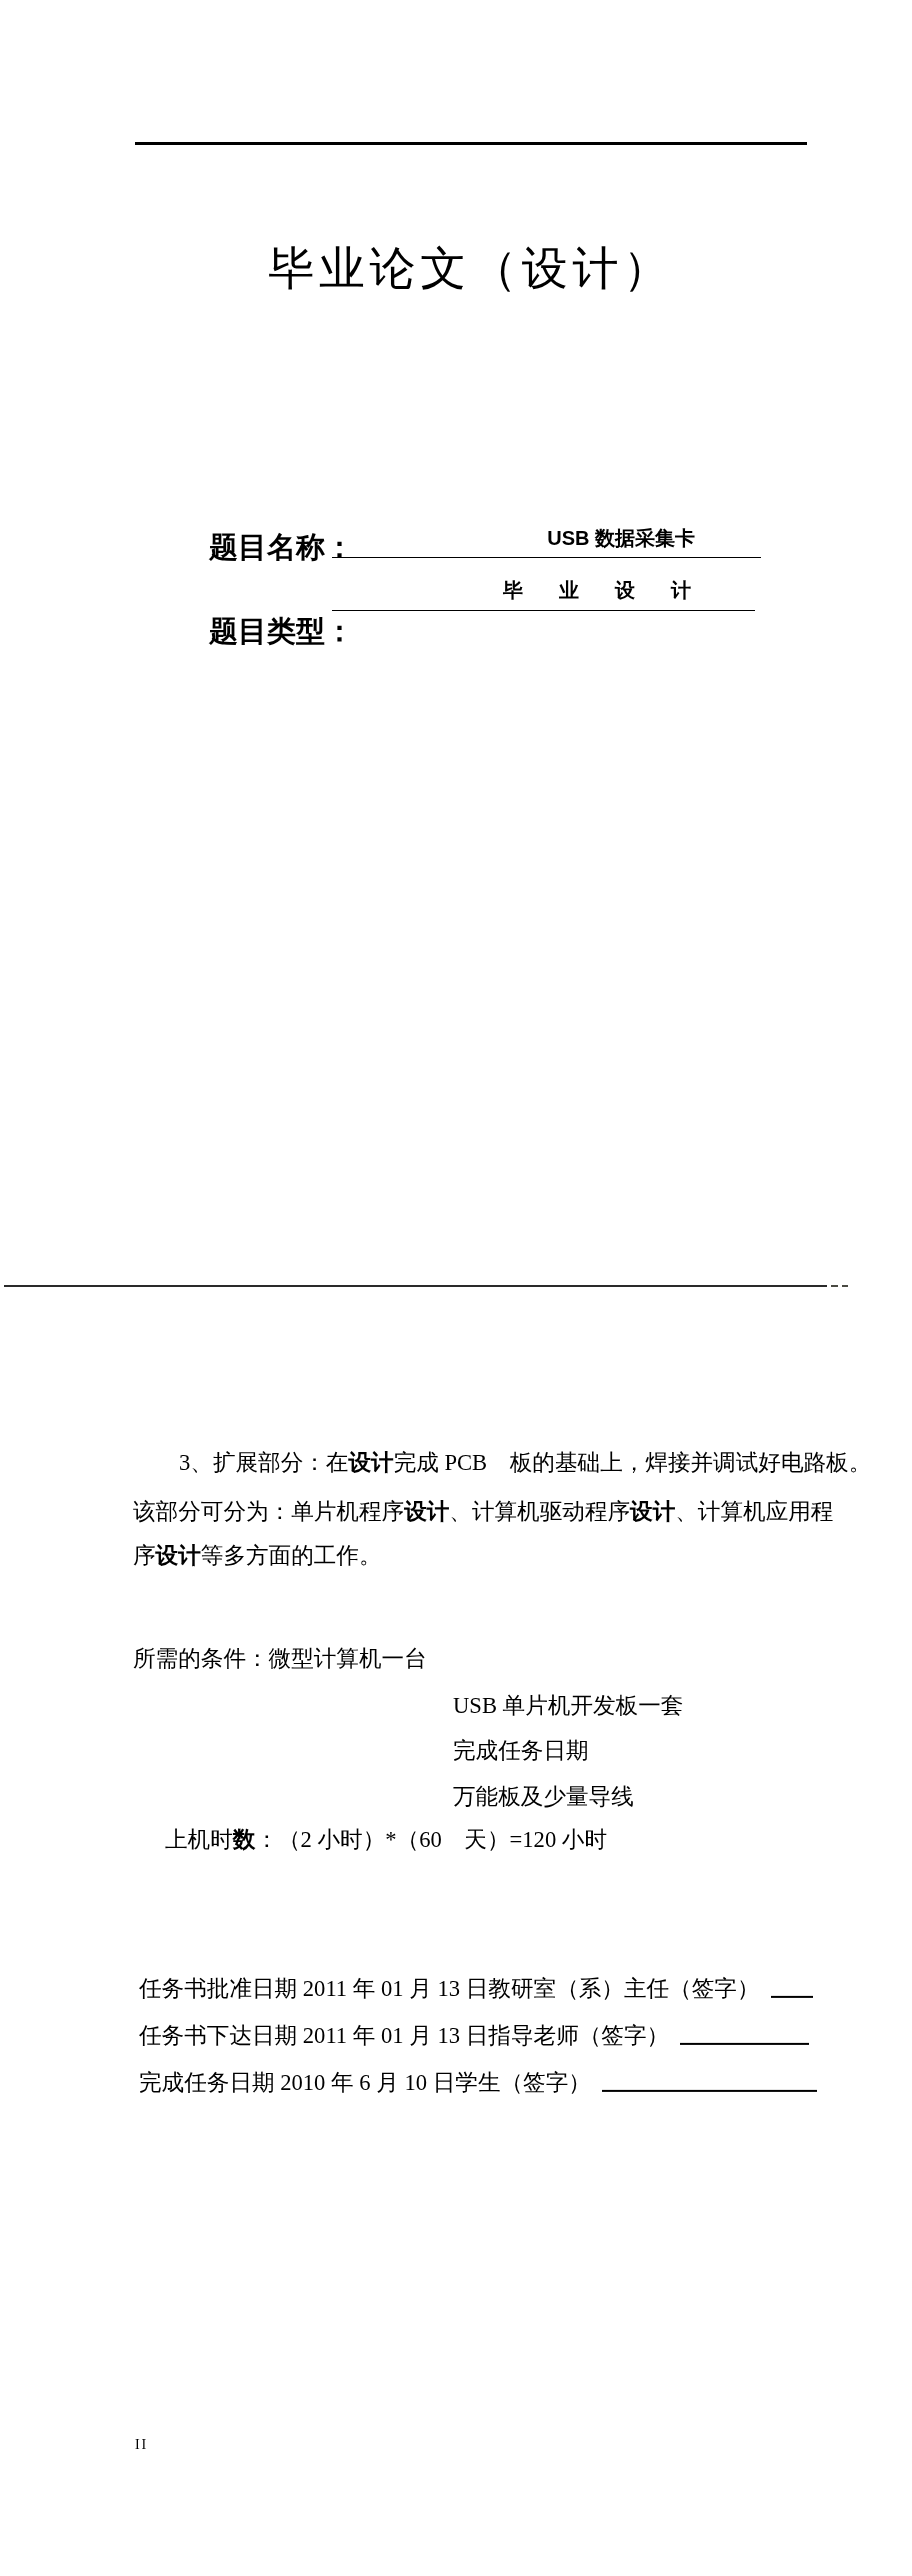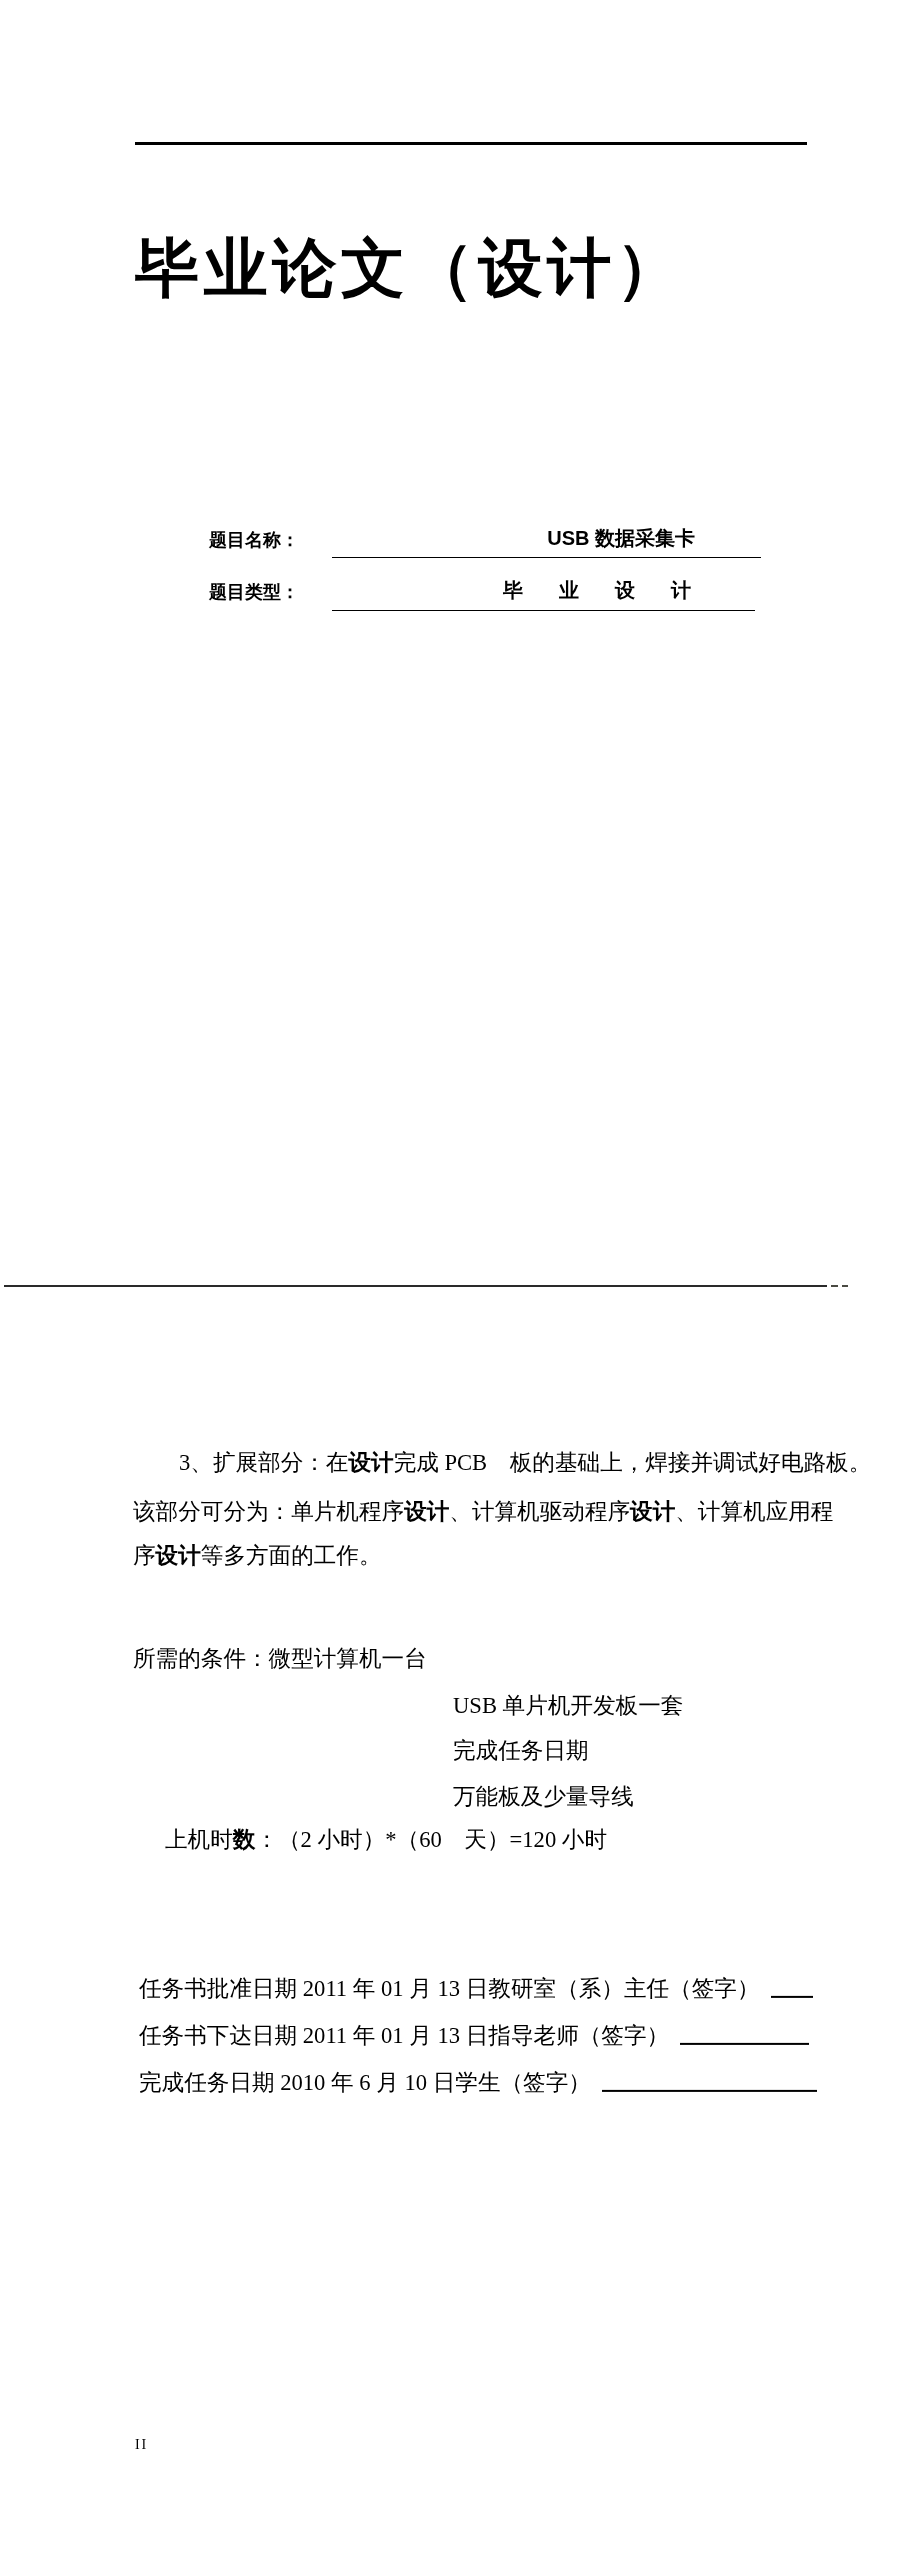--- a/index.html
+++ b/index.html
@@ -12,43 +12,43 @@
     overflow:hidden;
   }
   .abs{position:absolute;}
 
   
   .header-rule{
     left:135px;top:142px;width:672px;height:2.8px;background:#000;
   }
   .doc-title{
     left:135px;top:229px;width:672px;
-    text-align:left;
+    text-align:center;
     font-family:"Liberation Sans","DejaVu Sans",sans-serif;
-    font-weight:700;
-    font-size:64px;
+    font-weight:400;
+    font-size:46px;
     letter-spacing:4.7px;
     line-height:79px;
     white-space:nowrap;
   }
   .field-row .label{
     font-family:Liberation Serif, serif;
-    font-weight:bold;font-size:18px;white-space:nowrap;
+    font-weight:bold;font-size:29px;white-space:nowrap;
   }
   .field-value{
     border-bottom:1.9px solid #000;
     text-align:right;
     font-family:"Liberation Sans","DejaVu Sans",sans-serif;
     font-weight:bold;font-size:20px;
     white-space:nowrap;
   }
   .fv-1{left:332px;top:525px;width:429px;height:33px;padding-right:66px;box-sizing:border-box;}
   .fv-2{left:332px;top:577px;width:423px;height:34px;padding-right:28px;letter-spacing:36px;box-sizing:border-box;}
   .fl-1{left:209px;top:528px;}
-  .fl-2{left:209px;top:580px;}
+  .fl-2{left:209px;top:612px;}
 
   
   .pagebreak-line{left:3.8px;top:1285px;width:823px;height:1.9px;background:#2a2a2a;}
   .pagebreak-dash{top:1285px;height:1.9px;background:#4a4a42;}
   .dash-1{left:831px;width:6.6px;}
   .dash-2{left:842px;width:5.7px;}
 
   
   .bodytext{font-size:22.6px;line-height:31px;white-space:nowrap;}
   .bold{font-weight:bold;}

